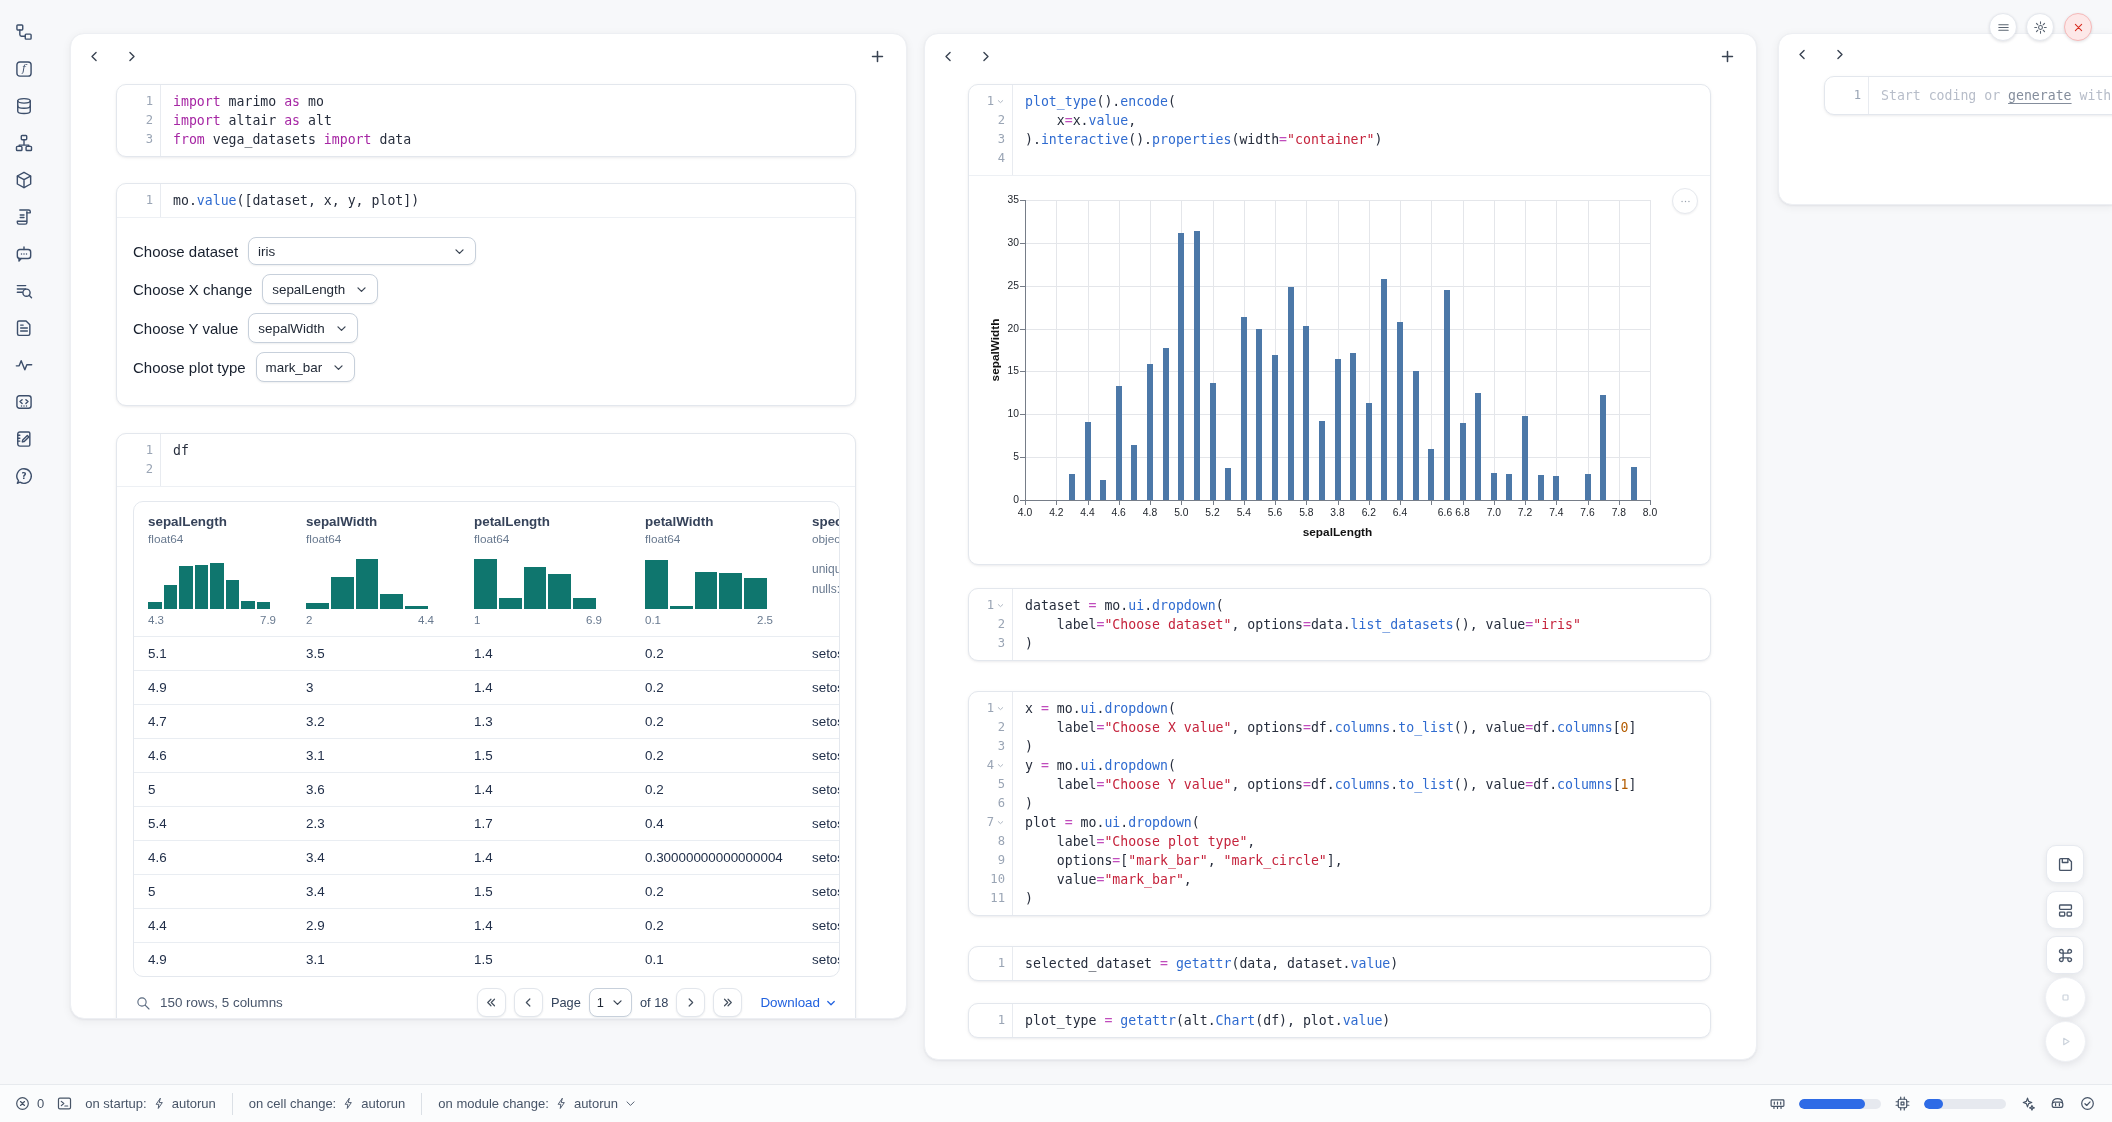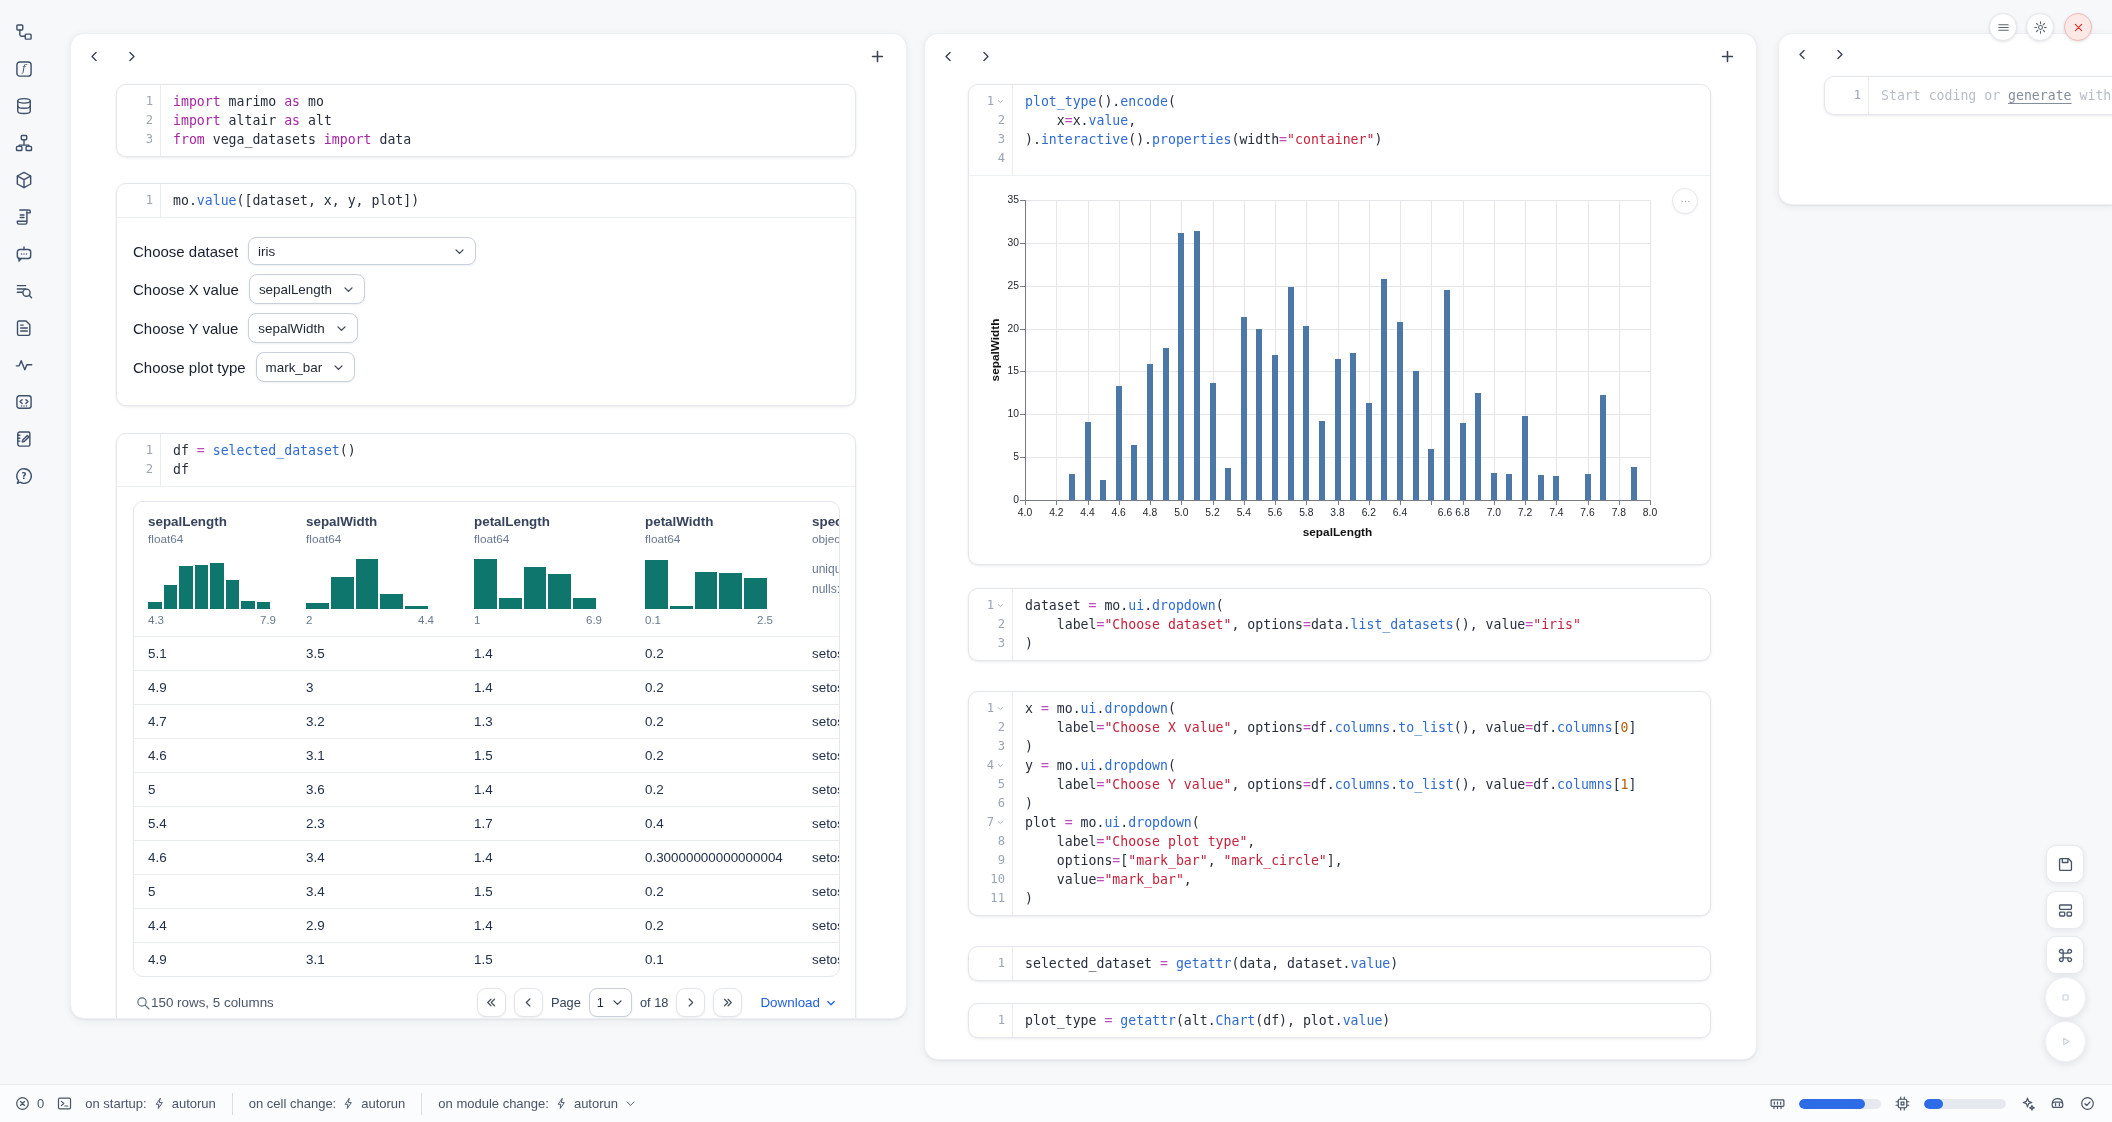--- a/index.html
+++ b/index.html
@@ -67,21 +67,21 @@
   .hist{display:flex;align-items:flex-end;gap:2px;height:54px;width:122px;margin-top:9px;}
   .hb{flex:1;background:#0f766e;}
   .hrange{display:flex;justify-content:space-between;width:128px;font-size:11.5px;color:#68798f;margin-top:5px;}
   .th-extra{font-size:12px;color:#68798f;margin-top:6px;}
   .th-extra.first{margin-top:16px;}
   .trow{display:flex;align-items:center;height:33px;border-top:1px solid #e9edf2;font-size:13.4px;color:#22304a;}
   .td{box-sizing:border-box;padding-left:14px;white-space:nowrap;overflow:hidden;}
   .df-footer{display:flex;align-items:center;padding:11px 2px 10px;color:#49566b;font-size:13.4px;}
   .search-ic{color:#5b6b80;}
   .search-ic svg{width:16px;height:16px;}
-  .df-summary{margin-left:0;}
+  .df-summary{margin-left:9px;}
   .pg{margin-left:auto;display:flex;align-items:center;gap:8px;}
   .pgbtn{width:29px;height:29px;border:1px solid #e2e6ec;border-radius:9px;background:#fff;color:#45505f;
     display:flex;align-items:center;justify-content:center;box-shadow:0 1px 2px rgba(16,24,40,.08);}
   .pgbtn svg{width:13px;height:13px;stroke-width:2.2px;}
   .pglabel{font-size:12.8px;color:#33435c;}
   .select.page{height:27px;padding:0 7px;gap:7px;font-size:12.8px;}
   .dl{color:#2061df;display:inline-flex;align-items:center;gap:5px;margin-left:10px;font-size:13.4px;cursor:pointer;}
   .dl svg{width:12px;height:12px;stroke-width:2.4px;}
 
   
@@ -316,21 +316,21 @@
             <div class="select wide">
               <span>iris</span>
               <span class="sel-chev">
                   <svg viewBox="0 0 24 24" fill="none" stroke="currentColor" stroke-width="1.7" stroke-linecap="round" stroke-linejoin="round">
                     <path d="M5.5 9 12 15.5 18.5 9"></path>
                   </svg>
                 </span>
             </div>
           </div>
           <div class="ctl-row">
-            <span class="ctl-label">Choose X value</span>
+            <span class="ctl-label">Choose X change</span>
             <div class="select">
               <span>sepalLength</span>
               <span class="sel-chev">
                   <svg viewBox="0 0 24 24" fill="none" stroke="currentColor" stroke-width="1.7" stroke-linecap="round" stroke-linejoin="round">
                     <path d="M5.5 9 12 15.5 18.5 9"></path>
                   </svg>
                 </span>
             </div>
           </div>
           <div class="ctl-row">
@@ -358,21 +358,20 @@
         </div>
       </div>
 
       <div class="cell">
         <div class="code">
             <div class="gutter">
               <div class="gl">1</div>
               <div class="gl">2</div>
             </div>
             <div class="lines">
-              <div class="ll">df <span class="tk-op">=</span> <span class="tk-fn">selected_dataset</span>()</div>
               <div class="ll">df</div>
             </div>
           </div>
         <div class="cell-output df-wrap">
           <div class="df-table" id="df-table">
               <div class="thead">
                 <div class="th" style="flex:0 0 158px">
                   <div class="th-name">sepalLength</div>
                   <div class="th-type">float64</div>
                   <div class="hist">

